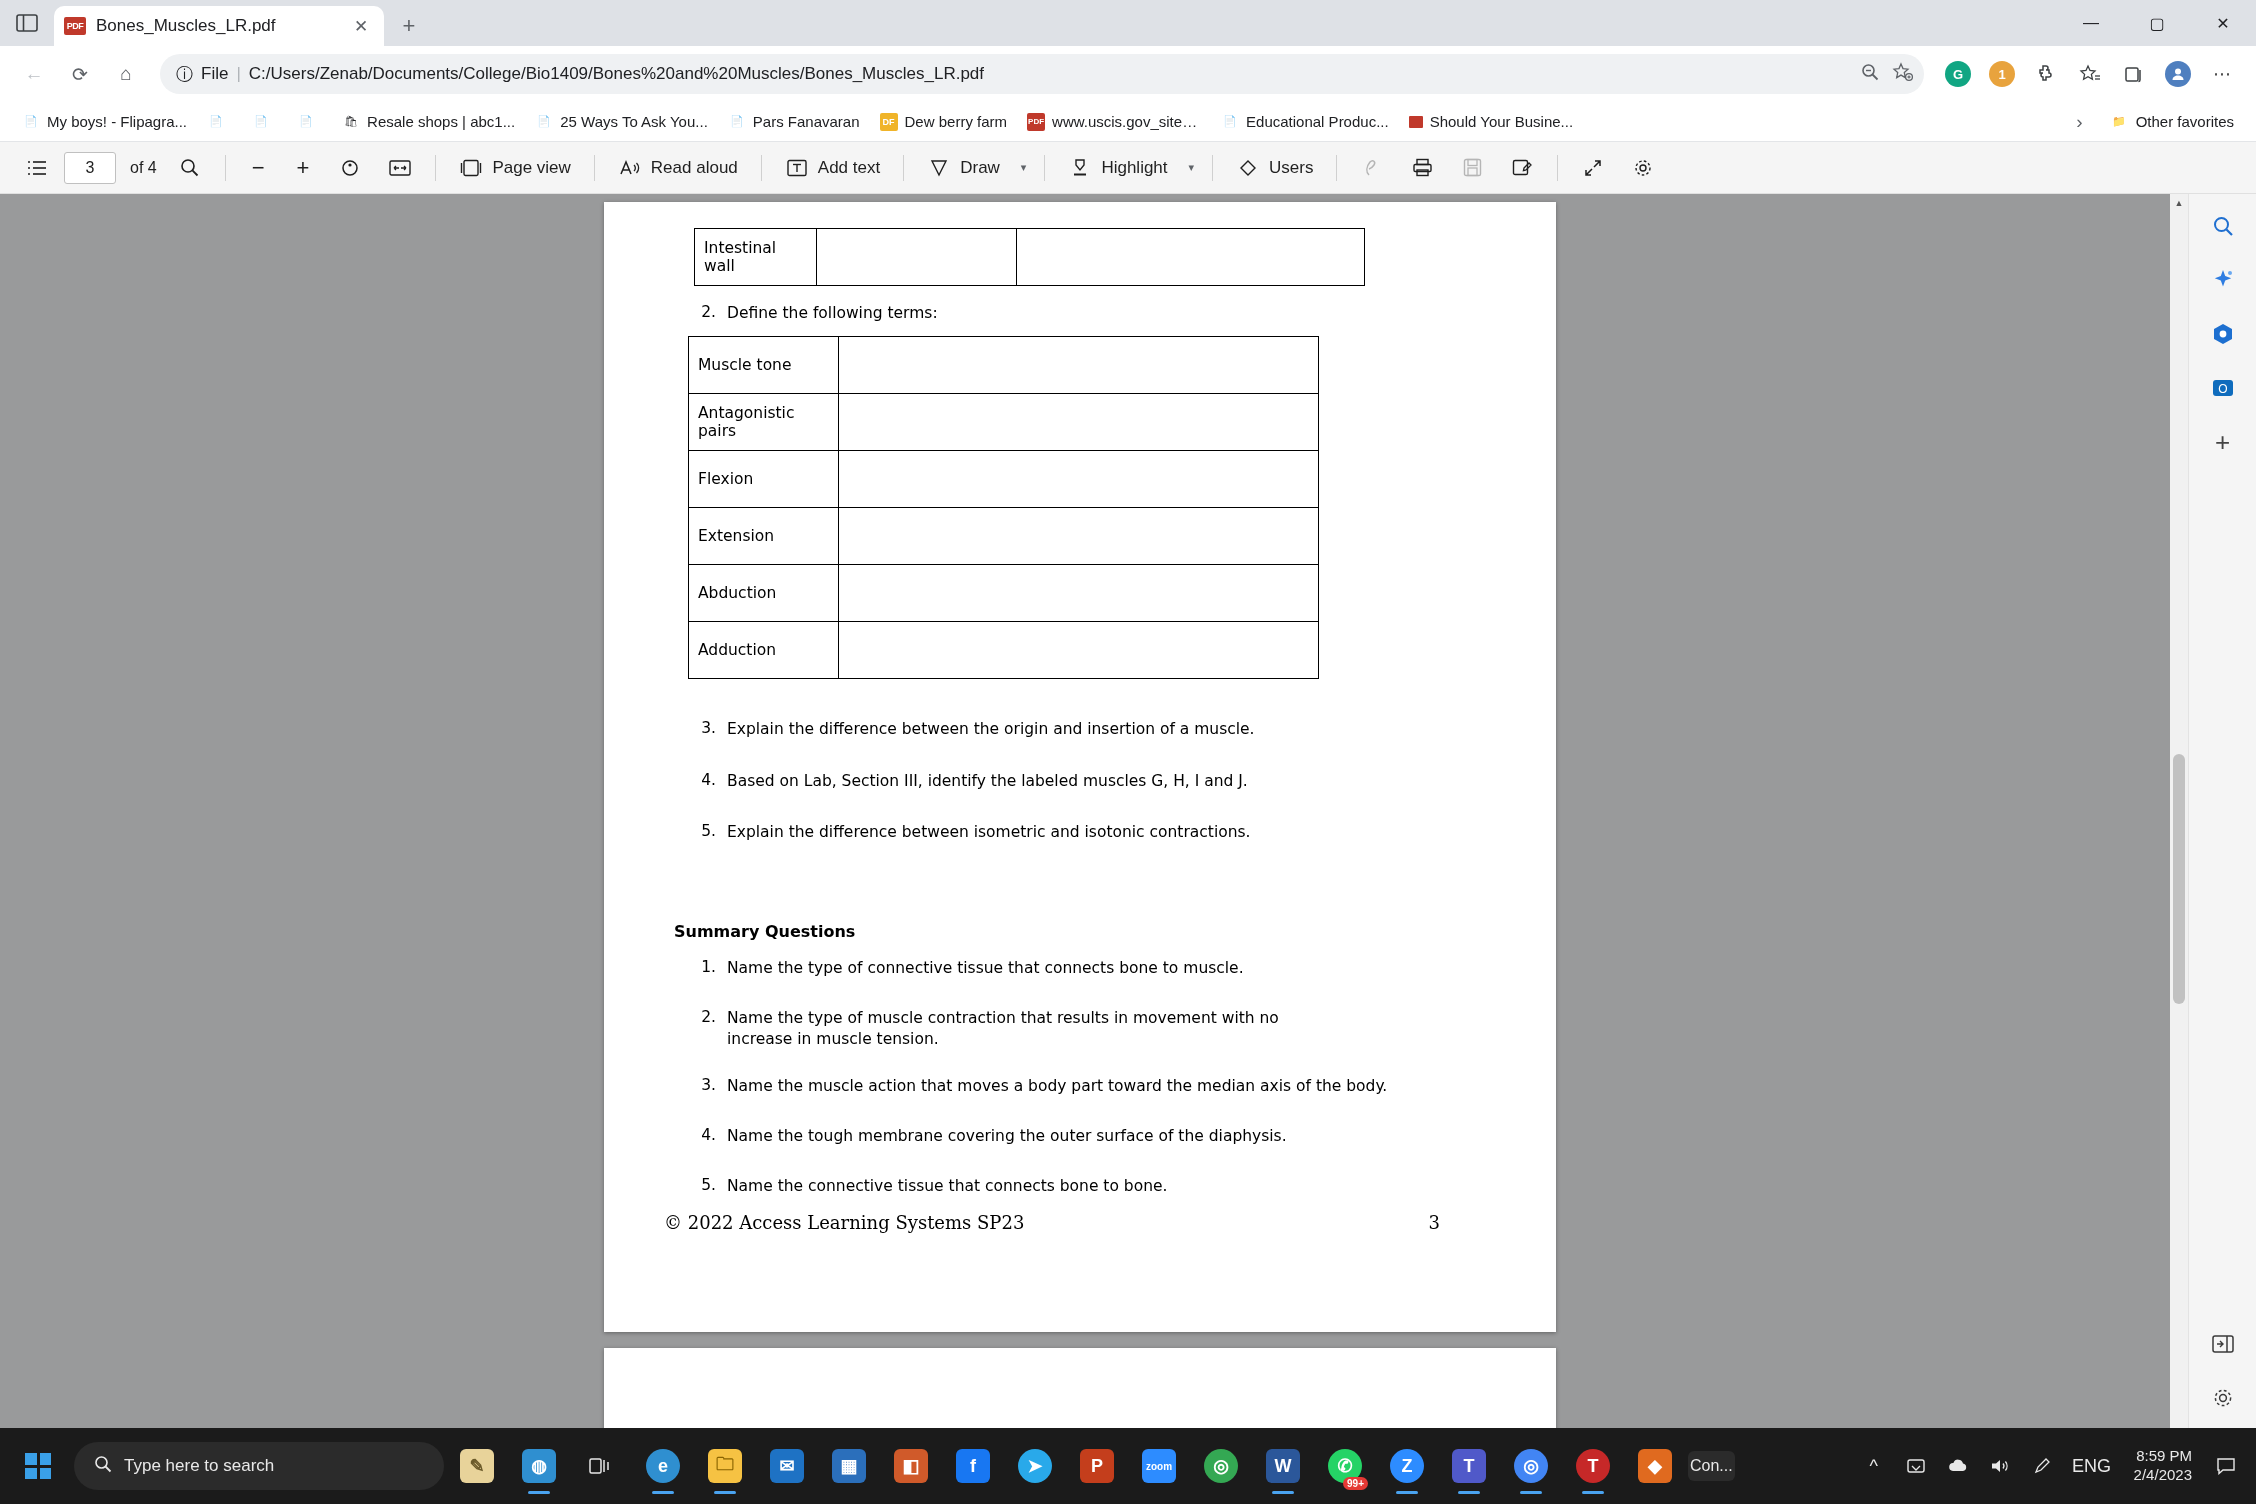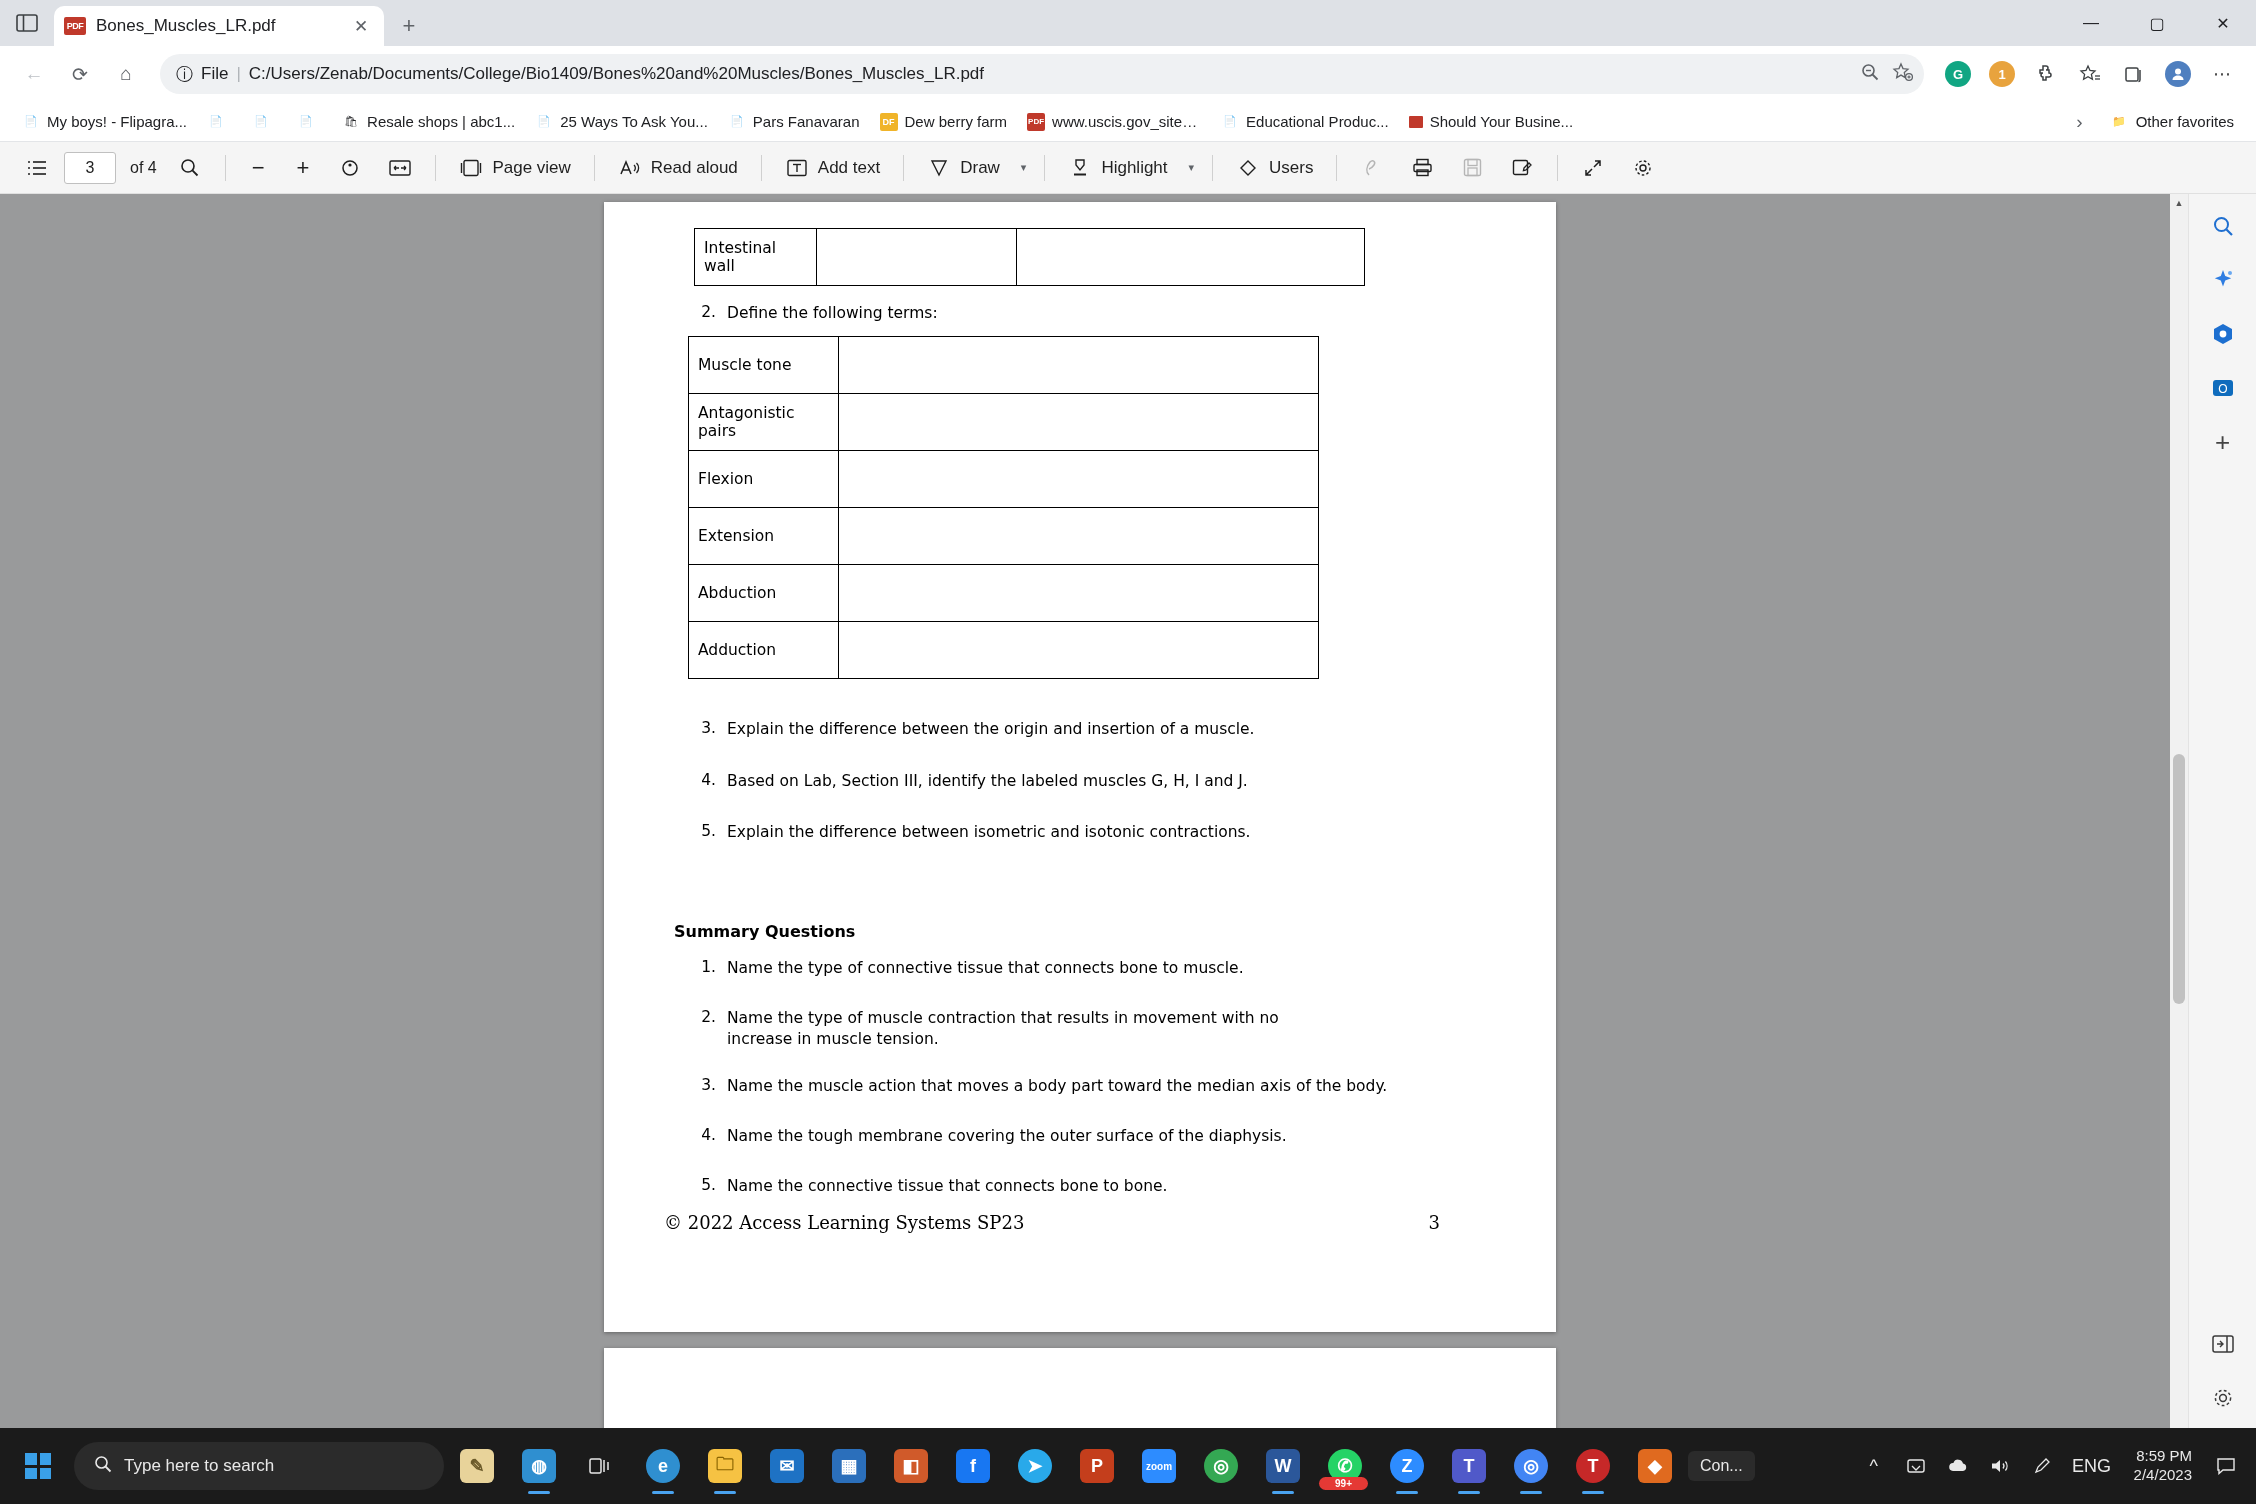--- a/index.html
+++ b/index.html
@@ -236,25 +236,25 @@
   }
   .tray {
     margin-left: auto; display:flex; align-items:center; gap: 6px;
     color: #e8e8e8; font-size: 16px; padding-right: 6px;
   }
   .tray-icon { width: 36px; height: 64px; display:flex; align-items:center; justify-content:center; font-size: 18px; }
   .clock { display:flex; flex-direction:column; align-items:flex-end; line-height: 1.25;
     font-size: 15px; padding: 0 10px; }
   .conf-chip {
     display:flex; align-items:center; gap: 8px; background: #2b2b2b;
-    border-radius: 6px; padding: 6px 12px; color:#e8e8e8; font-size: 16px;
+    border-radius: 6px; padding: 6px 2px; color:#e8e8e8; font-size: 16px;
   }
   .badge99 {
     position:absolute; bottom: 8px; right: 6px; background:#e53935; color:#fff;
-    font-size: 10px; border-radius: 8px; padding: 1px 16px; font-weight: bold;
+    font-size: 10px; border-radius: 8px; padding: 1px 4px; font-weight: bold;
   }
 </style>
 </head>
 <body>
 
 <div class="titlebar">
   <div class="tab-strip-icon">
     <svg width="22" height="20" viewBox="0 0 22 20">
         <rect x="1" y="2" width="20" height="16" rx="2" fill="none" stroke="#3c4043" stroke-width="1.6"></rect>
         <line x1="7.5" y1="2" x2="7.5" y2="18" stroke="#3c4043" stroke-width="1.6"></line>

